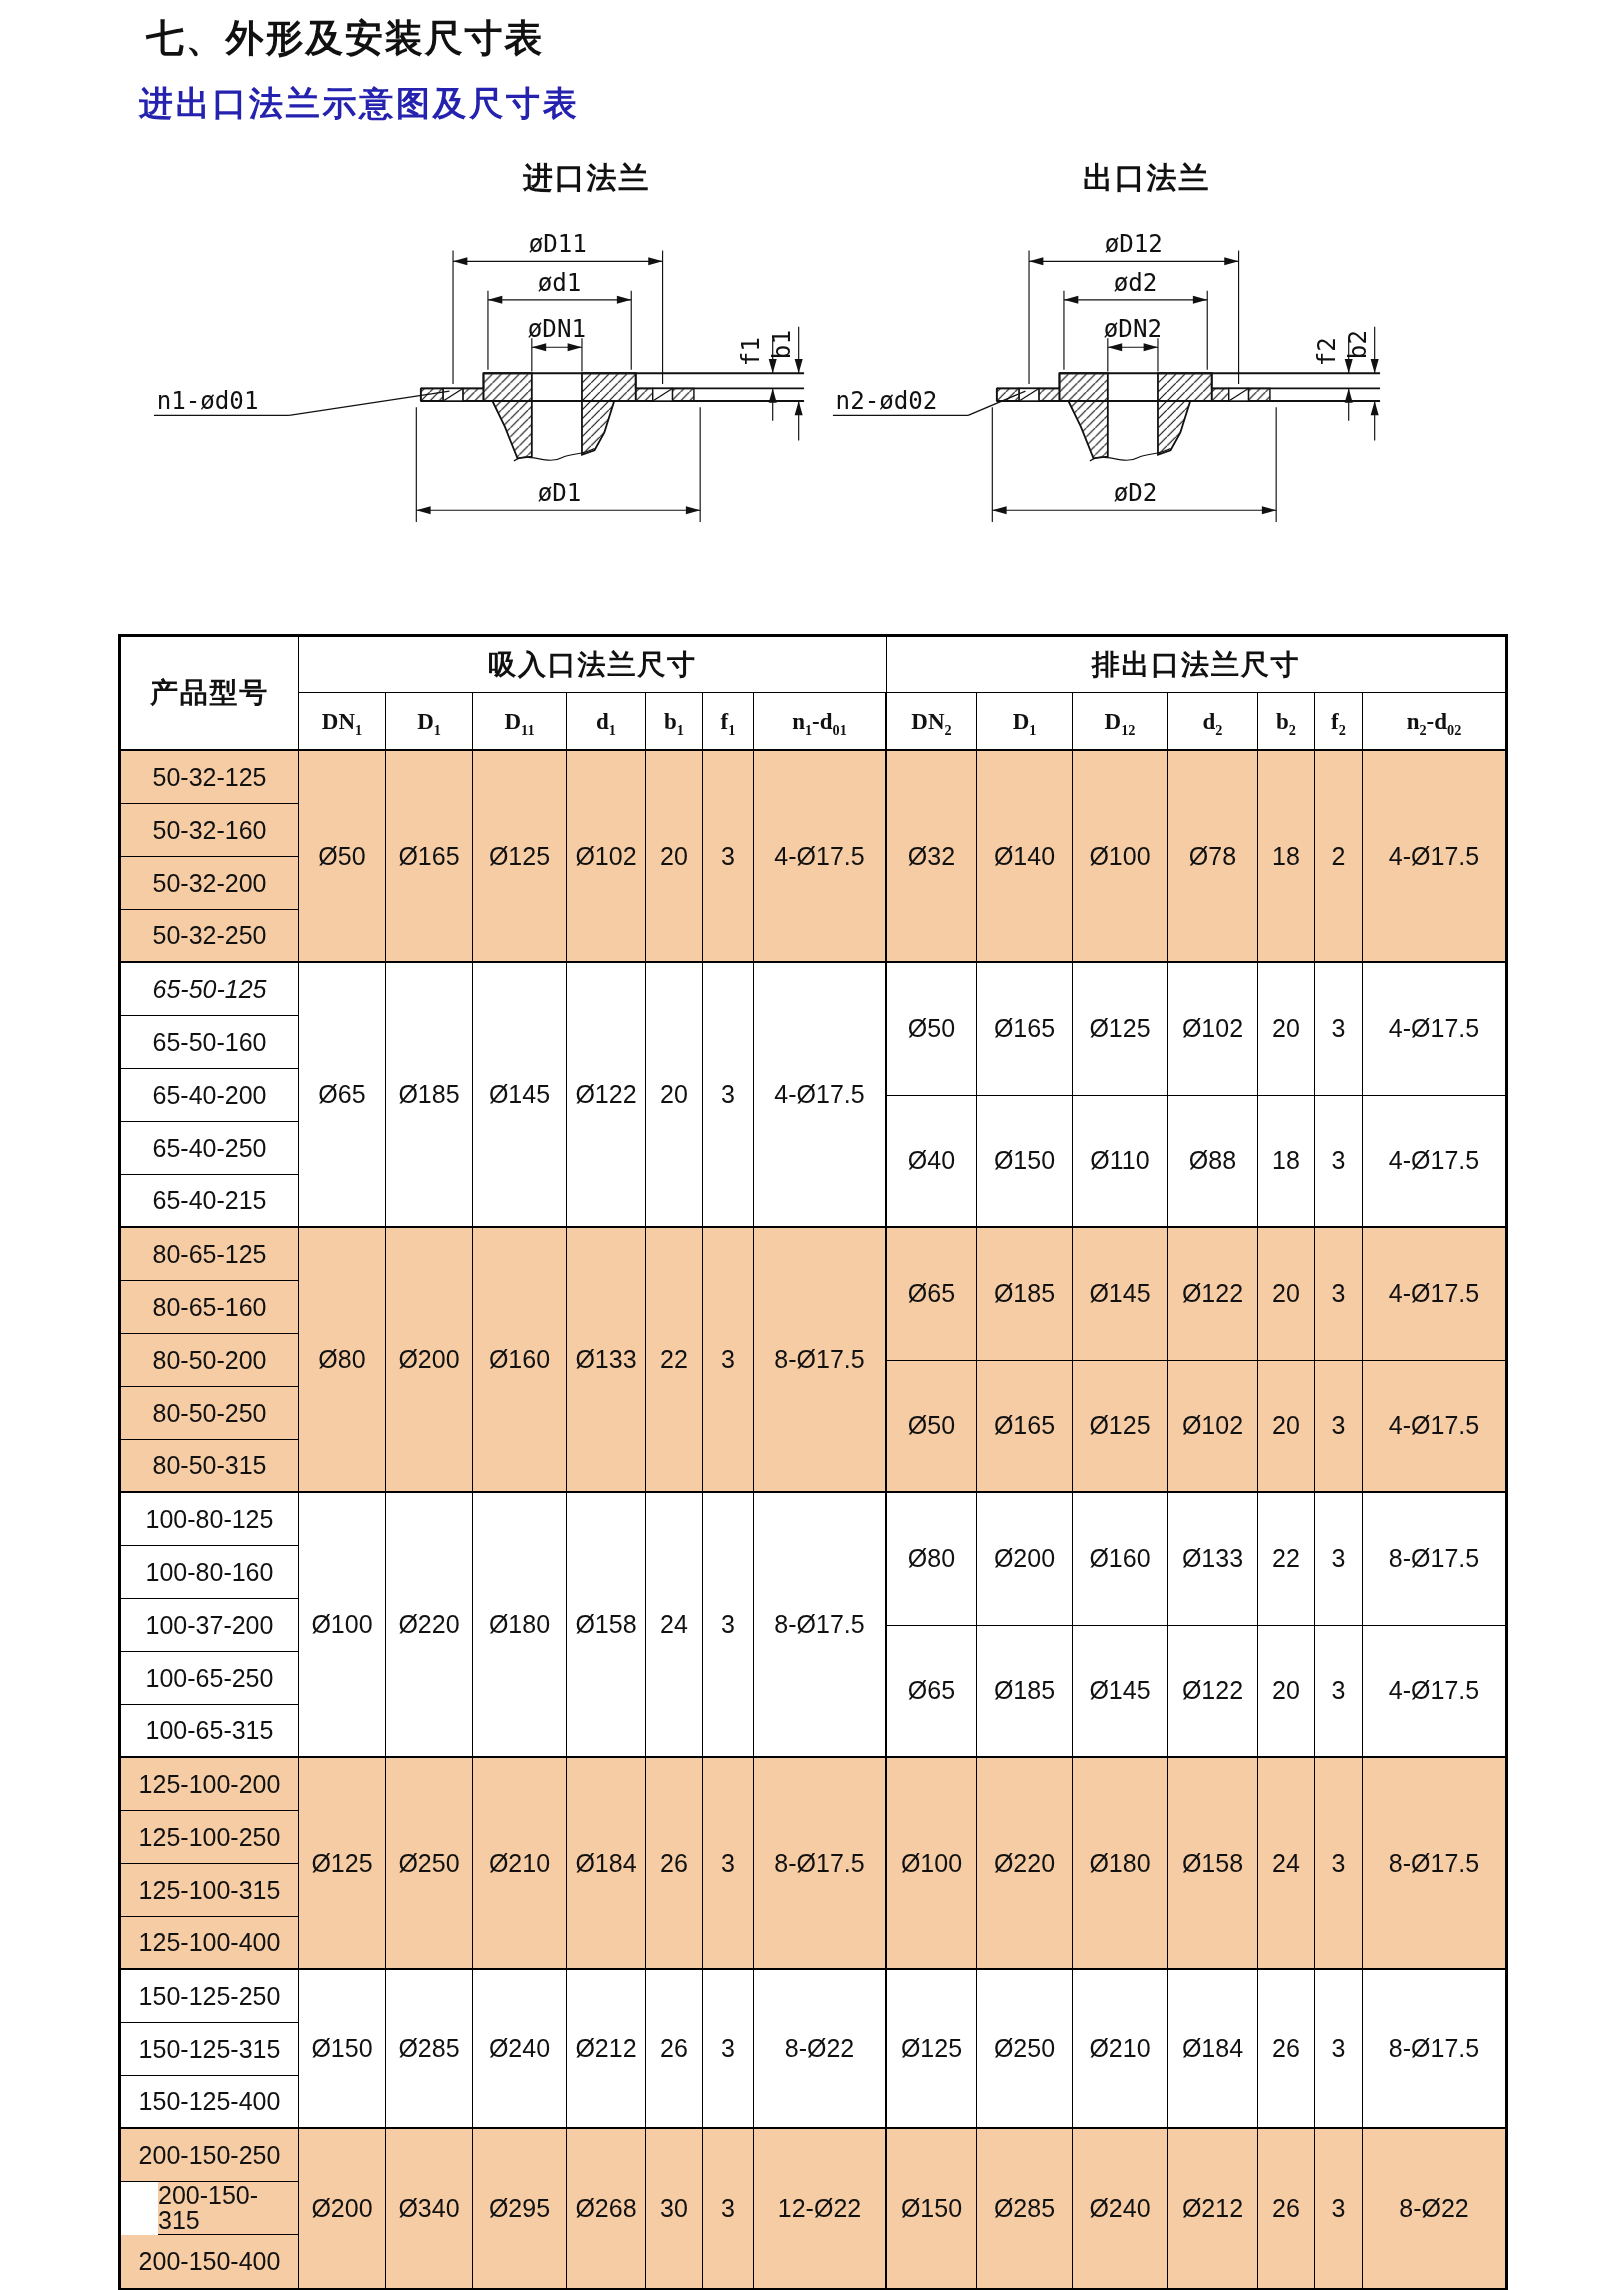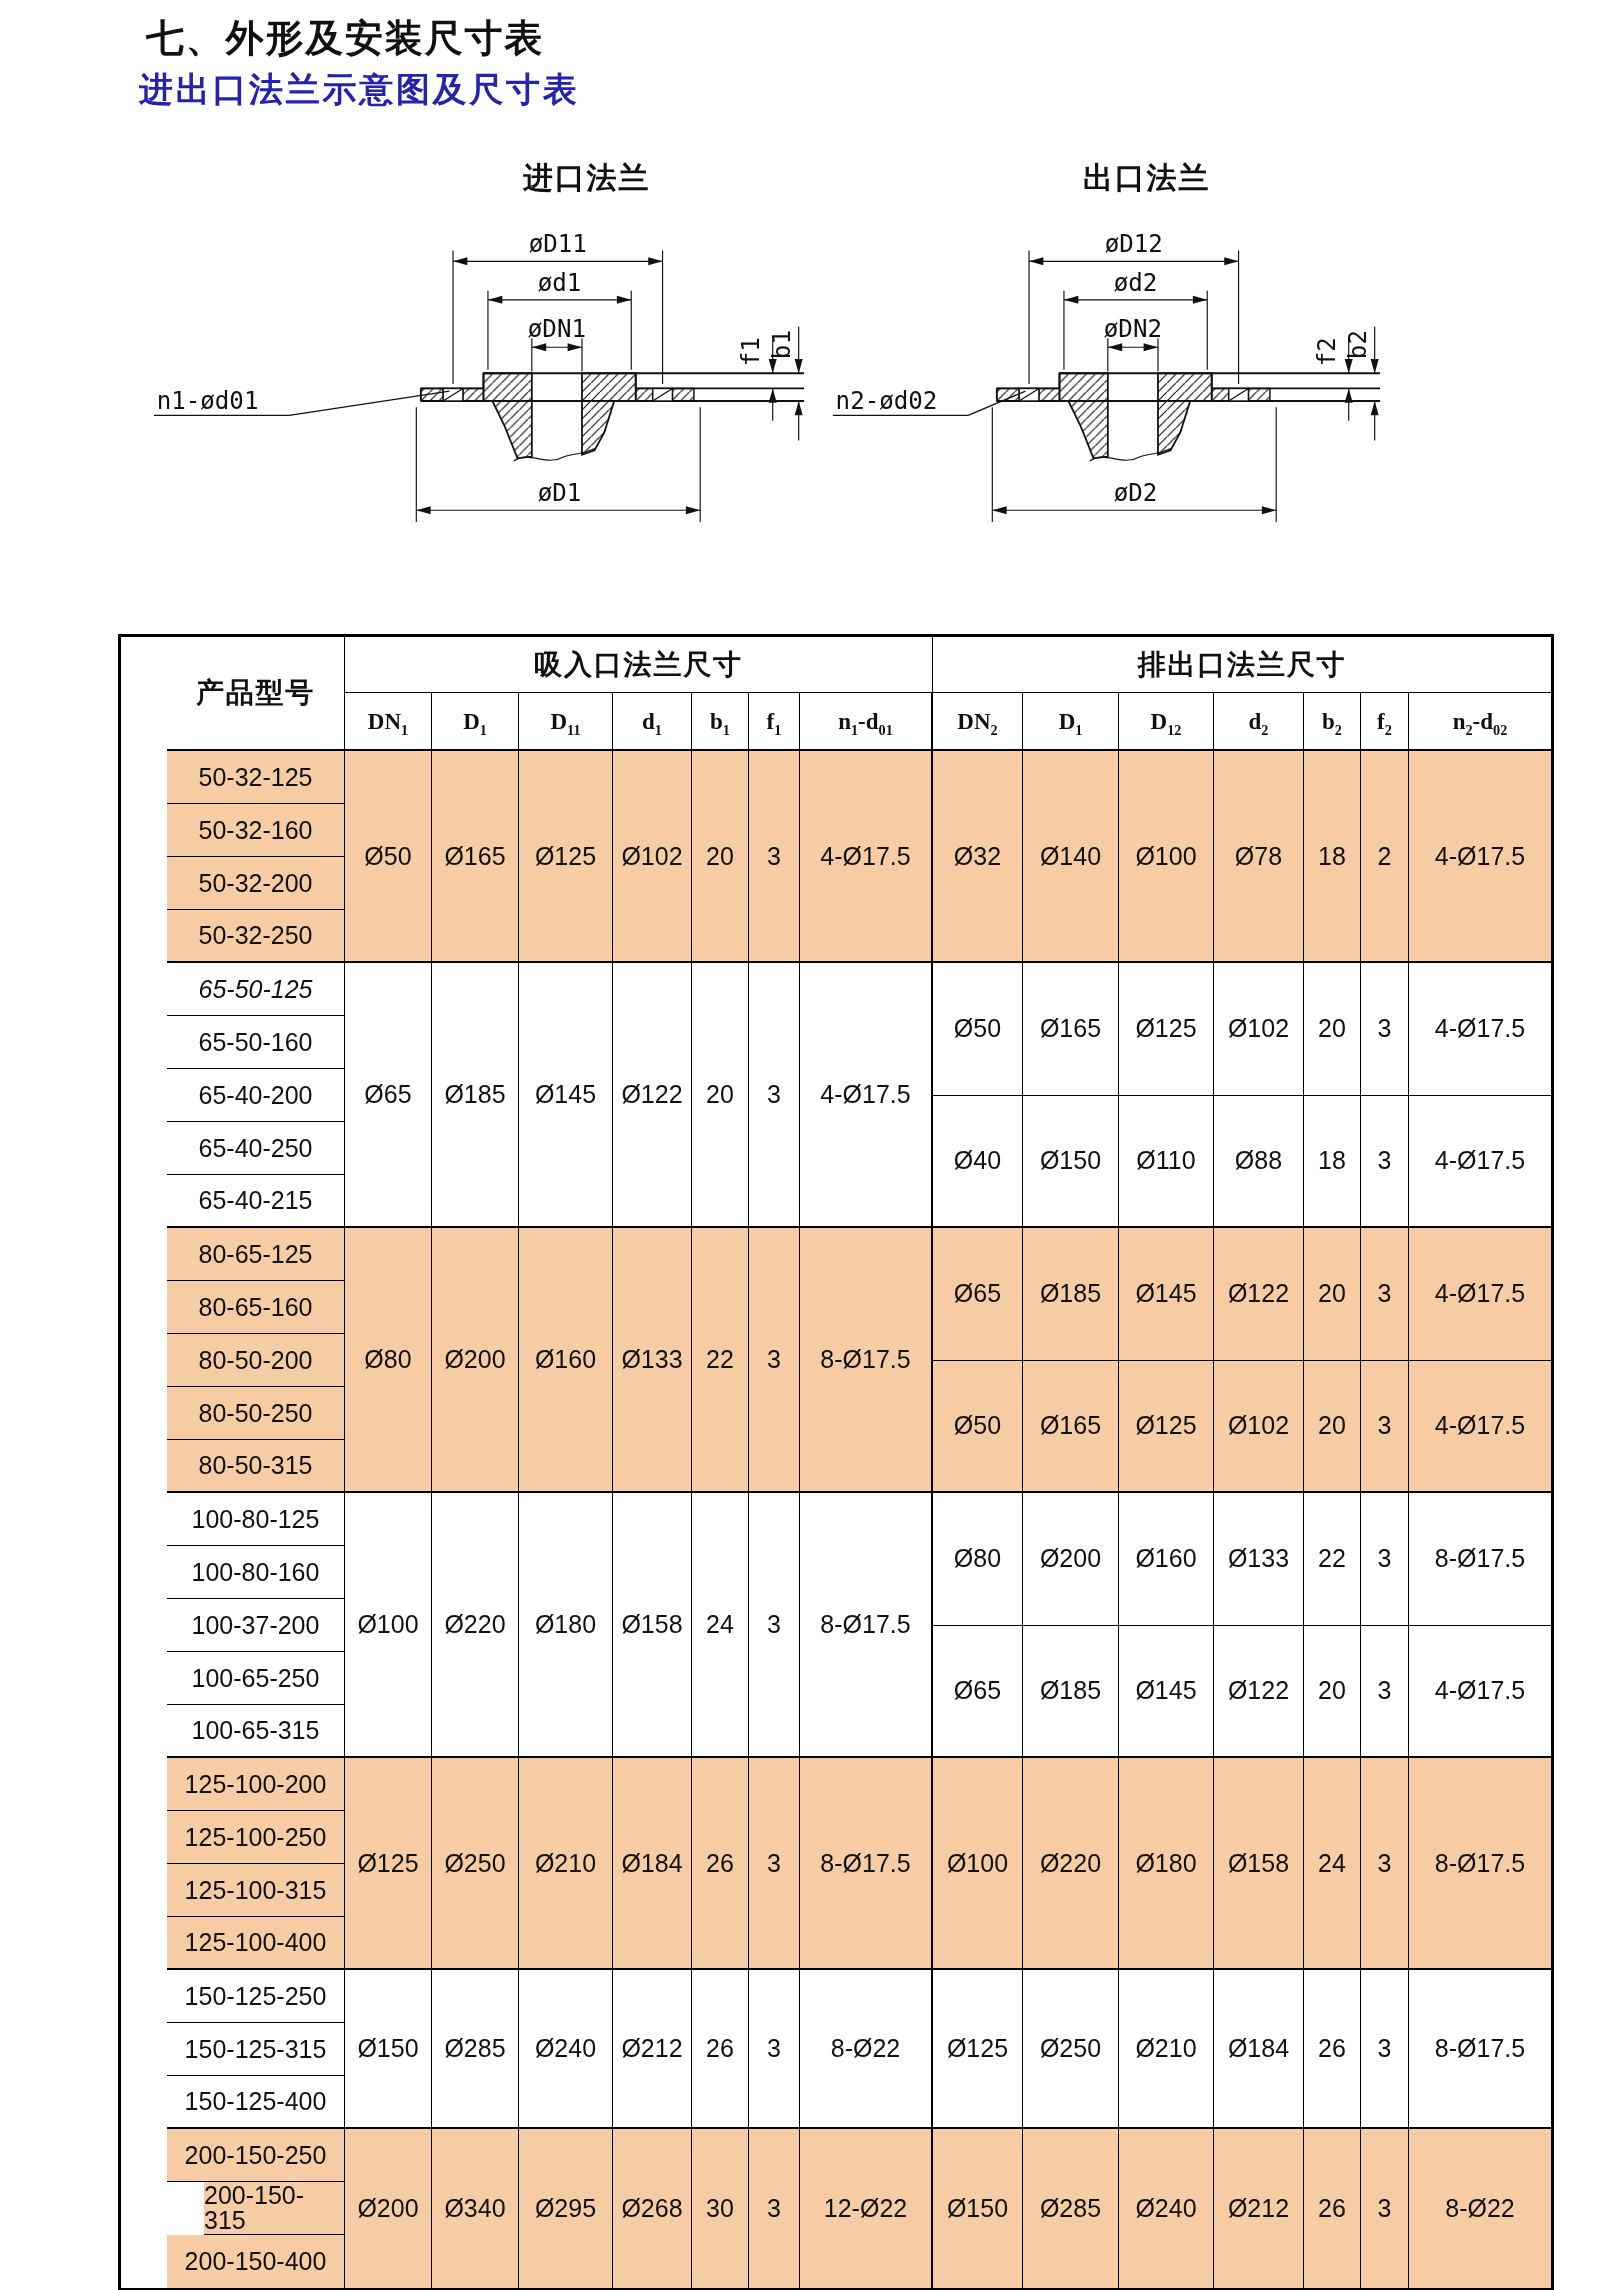--- a/index.html
+++ b/index.html
@@ -1,28 +1,28 @@
 <!DOCTYPE html>
 <html style="--blue: #2422AE; --shade: #F6CCA4;font-size:14.3px"><head>
 <meta charset="utf-8">
 <style>
   html,body{margin:0;padding:0;background:#ffffff;}
   .page{position:relative;width:1620px;height:2291px;background:#fff;overflow:hidden;
         font-family:"Liberation Sans",sans-serif;color:#111;}
   .title{position:absolute;left:146px;top:12.5px;font:bold 38px "Liberation Serif",serif;letter-spacing:1.8px;}
-  .subtitle{position:absolute;left:139px;top:67px;font:bold 34px "Liberation Serif",serif;
+  .subtitle{position:absolute;left:139px;top:81px;font:bold 34px "Liberation Serif",serif;
             color:var(--blue,#2422AE);letter-spacing:2.7px;}
   .fig-title{position:absolute;font:bold 30px "Liberation Serif",serif;letter-spacing:1.8px;}
   svg.flange{position:absolute;overflow:visible;}
   svg.flange text{font-family:"DejaVu Sans Mono",monospace;fill:#111;font-size:27px;}
   
   .tbl{position:absolute;left:118px;top:634px;display:grid;
        grid-template-columns:178px 87px 87px 94px 79px 57px 51px 133px 90px 96px 95px 90px 57px 48px 142px;
        grid-template-rows:56px 58px repeat(58,26.5px);
-       border:3.6px solid #000;background:#fff;padding-left:46px;}
+       border:3.6px solid #000;background:#fff;}
   .c{border-right:1.8px solid #000;border-bottom:1.8px solid #000;
      display:flex;align-items:center;justify-content:center;
      font-size:25px;line-height:1;background:#fff;}
   .c.shade{background:var(--shade,#F6CCA4);}
   .c.lastcol{border-right:none;}
   .c.lastrow{border-bottom:none;}
   .c.bb3{border-bottom-width:2.7px;}
   .c.br3{border-right-width:2.7px;}
   .hdr{font-family:"Liberation Serif",serif;font-weight:bold;font-size:28px;letter-spacing:1.8px;}
   .dim{font-family:"Liberation Serif",serif;font-weight:bold;font-size:23px;}

